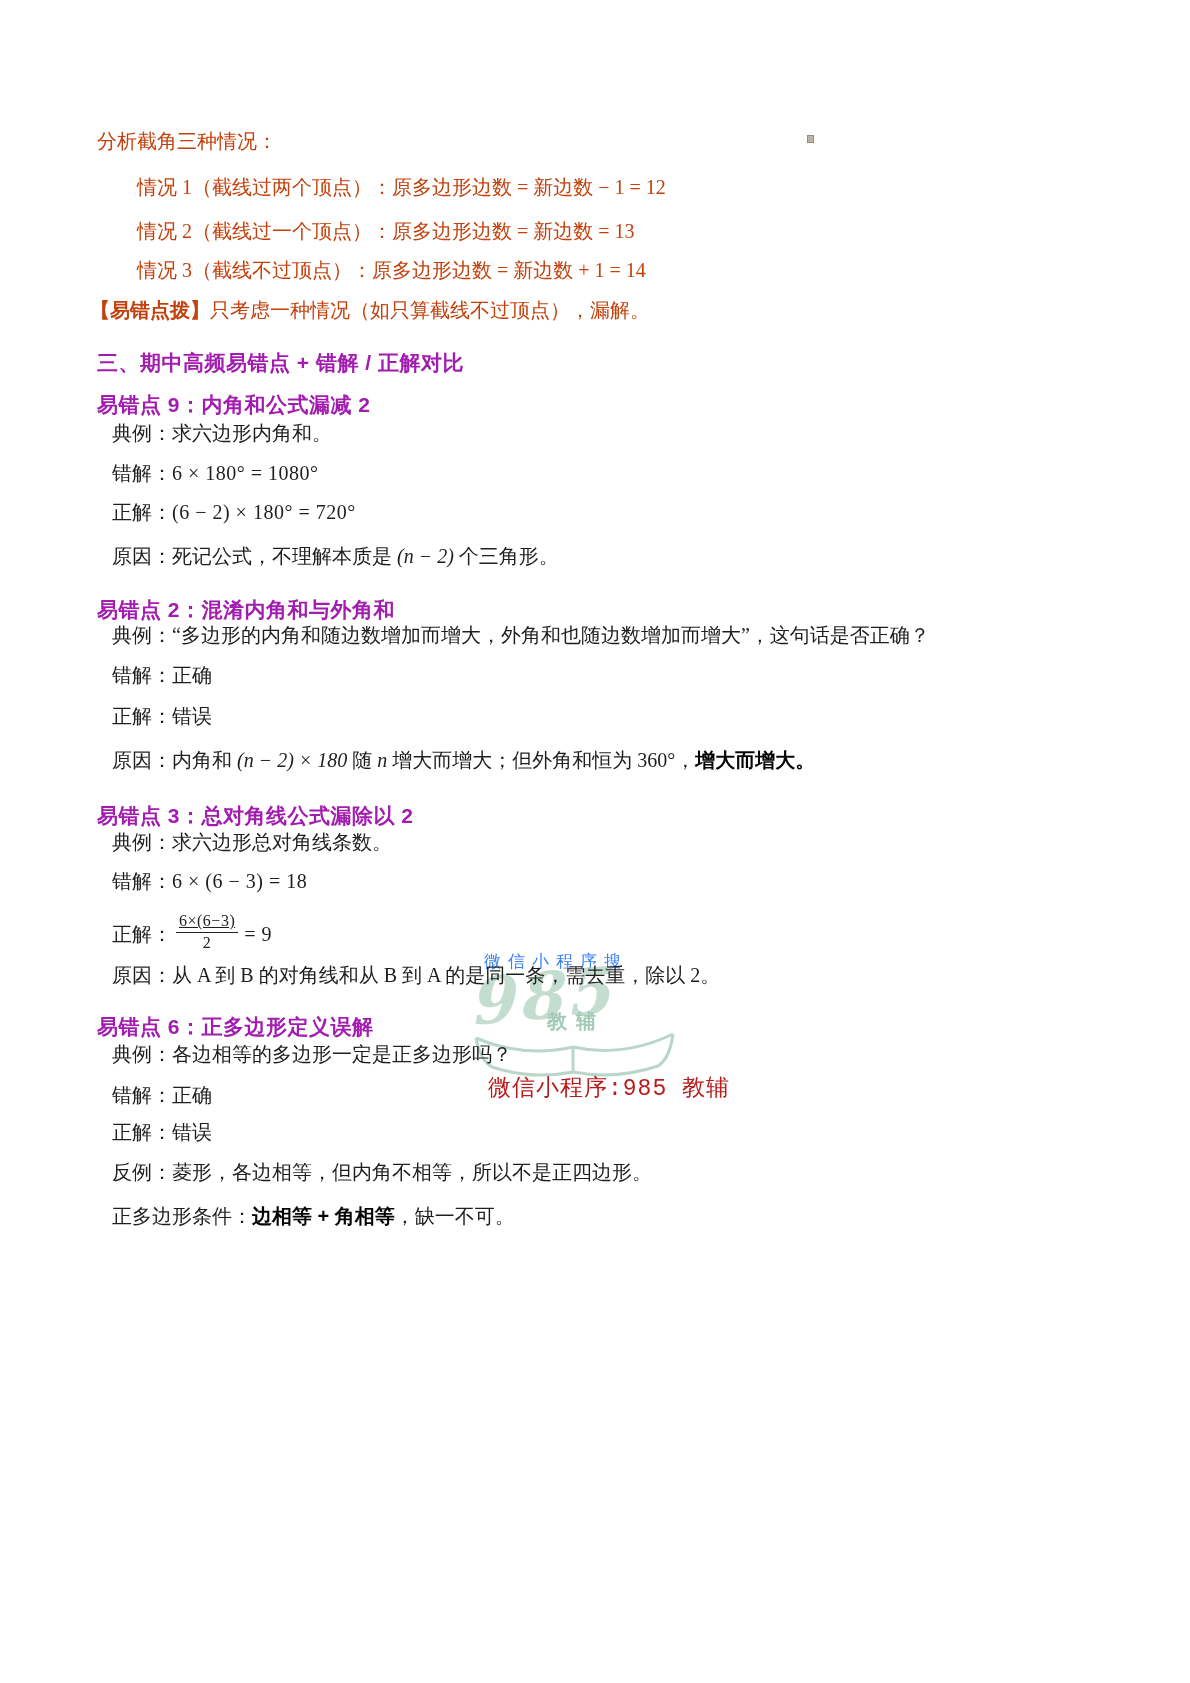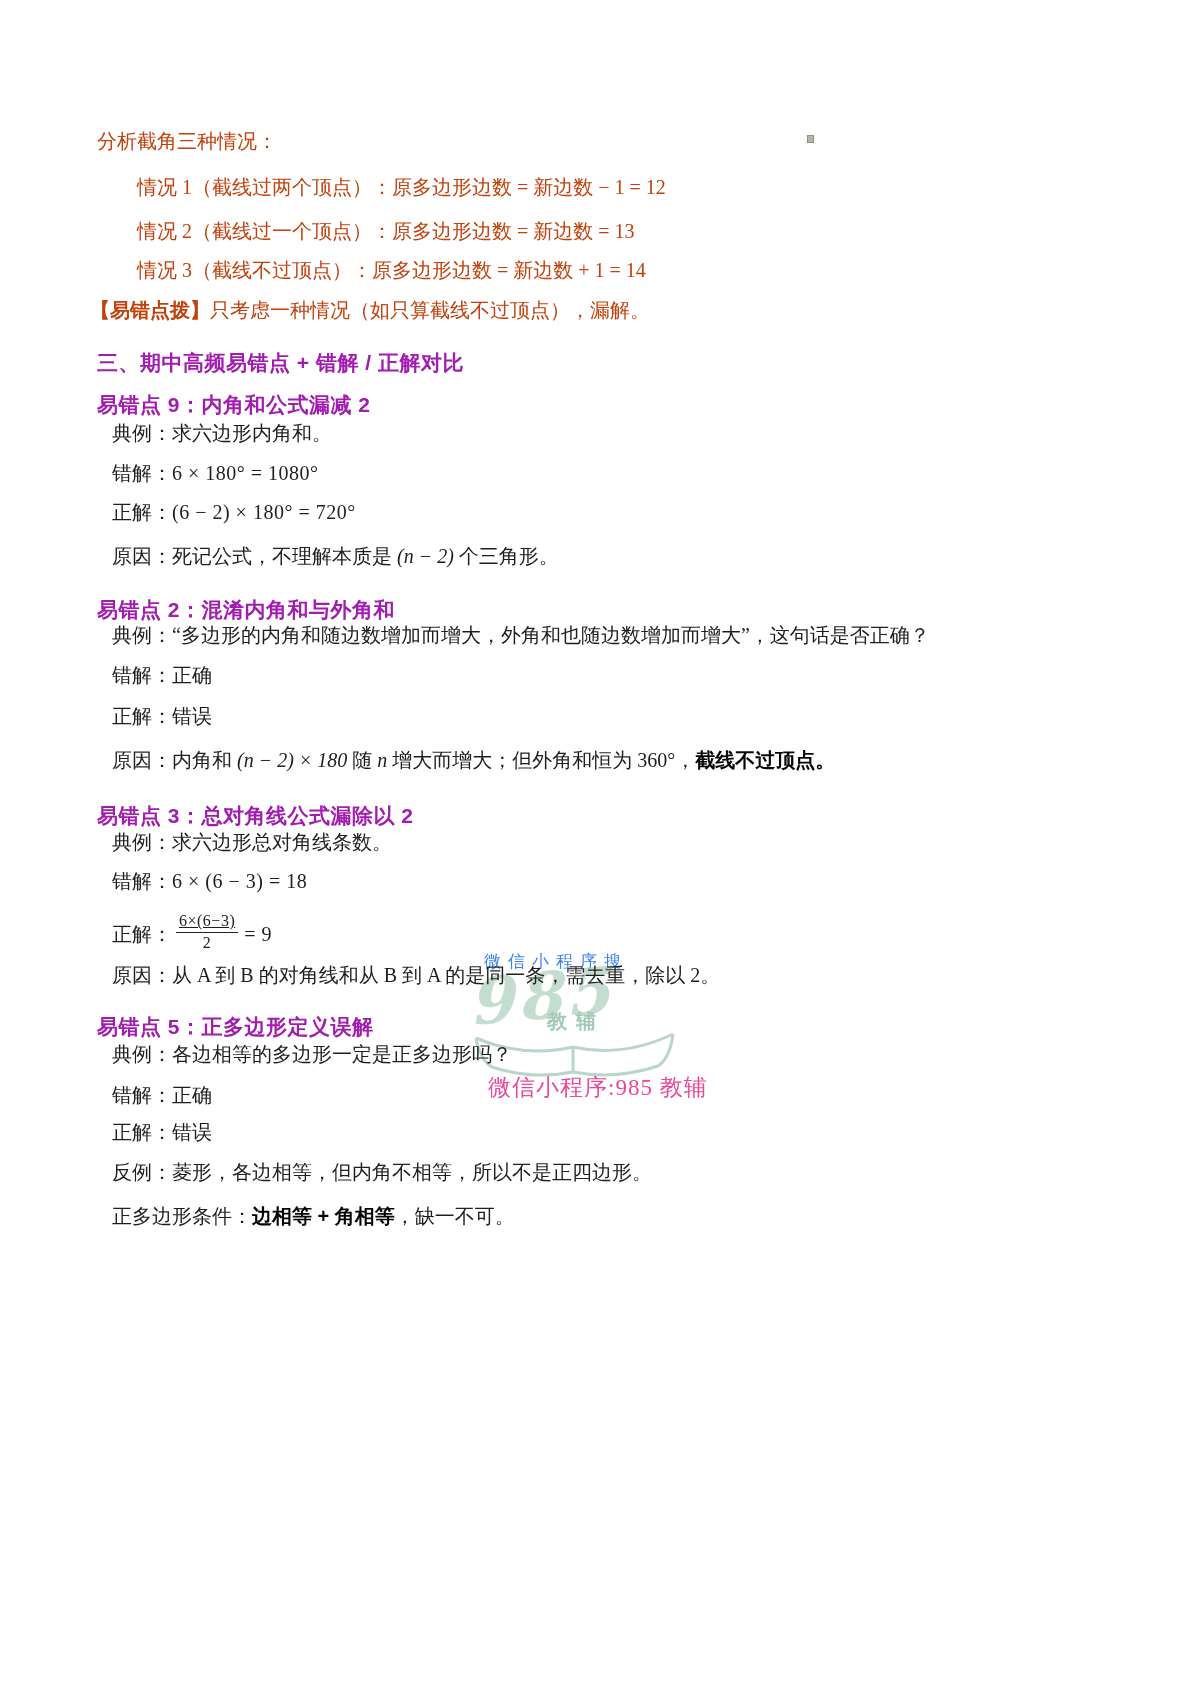--- a/index.html
+++ b/index.html
@@ -70,23 +70,23 @@
   .wm-badge{
     left:547px;top:1008px;
     font-size:20px;font-weight:bold;
     letter-spacing:9px;
     color:#a3c9b7;
     font-family:"Liberation Sans",sans-serif;
   }
   .wm-gray{
     left:488px;top:1072px;
     font-size:23px;
-    color:#ec4899;
+    color:#b91c1c;
     letter-spacing:1px;
-    font-family:Liberation Serif, serif;
+    font-family:Liberation Mono, monospace;
   }
   .wm-book{left:468px;top:1022px;}
   .speck{
     position:absolute;left:807px;top:135px;
     width:5px;height:6px;
     background:#b9b4a6;
     border:1px solid #8f8c82;
     z-index:2;
   }
 </style>
@@ -137,21 +137,21 @@
 <div class="line i1" style="top:625px">
   <span>典例：</span><span>“多边形的内角和随边数增加而增大，外角和也随边数增加而增大”，这句话是否正确？</span>
 </div>
 <div class="line i1" style="top:665px">
   <span>错解：</span><span>正确</span>
 </div>
 <div class="line i1" style="top:706px">
   <span>正解：</span><span>错误</span>
 </div>
 <div class="line i1" style="top:750px">
-  <span>原因：</span><span>内角和 </span><span class="mathit">(n − 2) × 180</span><span> 随 </span><span class="mathit">n</span><span> 增大而增大；但外角和恒为 360°，</span><span class="bseg">截线不过顶点。</span>
+  <span>原因：</span><span>内角和 </span><span class="mathit">(n − 2) × 180</span><span> 随 </span><span class="mathit">n</span><span> 增大而增大；但外角和恒为 360°，</span><span class="bseg">增大而增大。</span>
 </div>
 
 <div class="line head i0" style="top:792px">易错点 3：总对角线公式漏除以 2</div>
 <div class="line i1" style="top:832px">
   <span>典例：</span><span>求六边形总对角线条数。</span>
 </div>
 <div class="line i1" style="top:871px">
   <span>错解：</span><span class="math">6 × (6 − 3) = 18</span>
 </div>
 <div class="line i1" style="top:906px;height:56px;display:flex;align-items:center">
@@ -159,21 +159,21 @@
     <span class="frac math">
       <span class="num">6×(6−3)</span>
       <span class="den">2</span>
     </span>
     <span class="math frac-rest">= 9</span>
 </div>
 <div class="line i1" style="top:965px">
   <span>原因：</span><span>从 A 到 B 的对角线和从 B 到 A 的是同一条，需去重，除以 2。</span>
 </div>
 
-<div class="line head i0" style="top:1003px">易错点 5：正多边形定义误解</div>
+<div class="line head i0" style="top:1003px">易错点 6：正多边形定义误解</div>
 <div class="line i1" style="top:1044px">
   <span>典例：</span><span>各边相等的多边形一定是正多边形吗？</span>
 </div>
 <div class="line i1" style="top:1085px">
   <span>错解：</span><span>正确</span>
 </div>
 <div class="line i1" style="top:1122px">
   <span>正解：</span><span>错误</span>
 </div>
 <div class="line i1" style="top:1162px">

